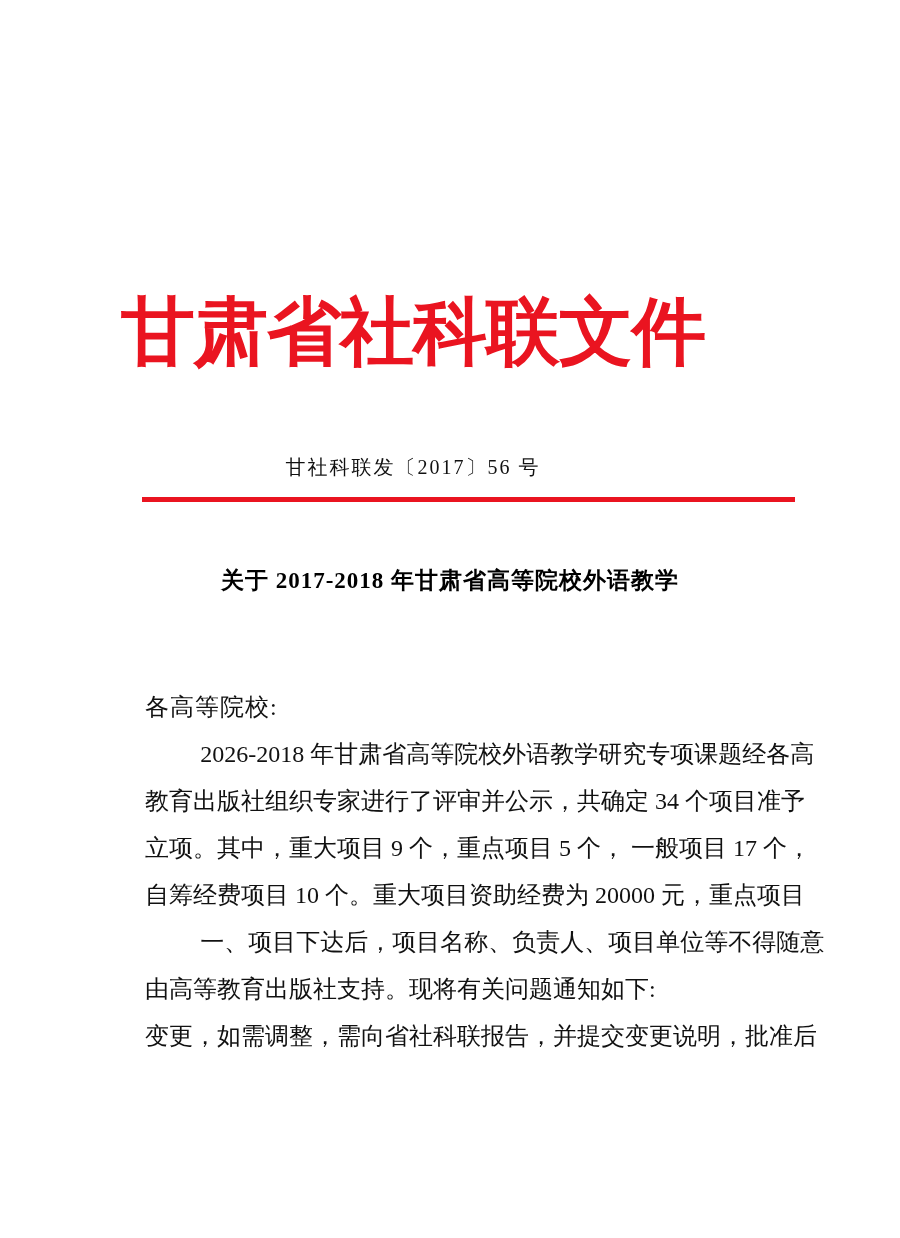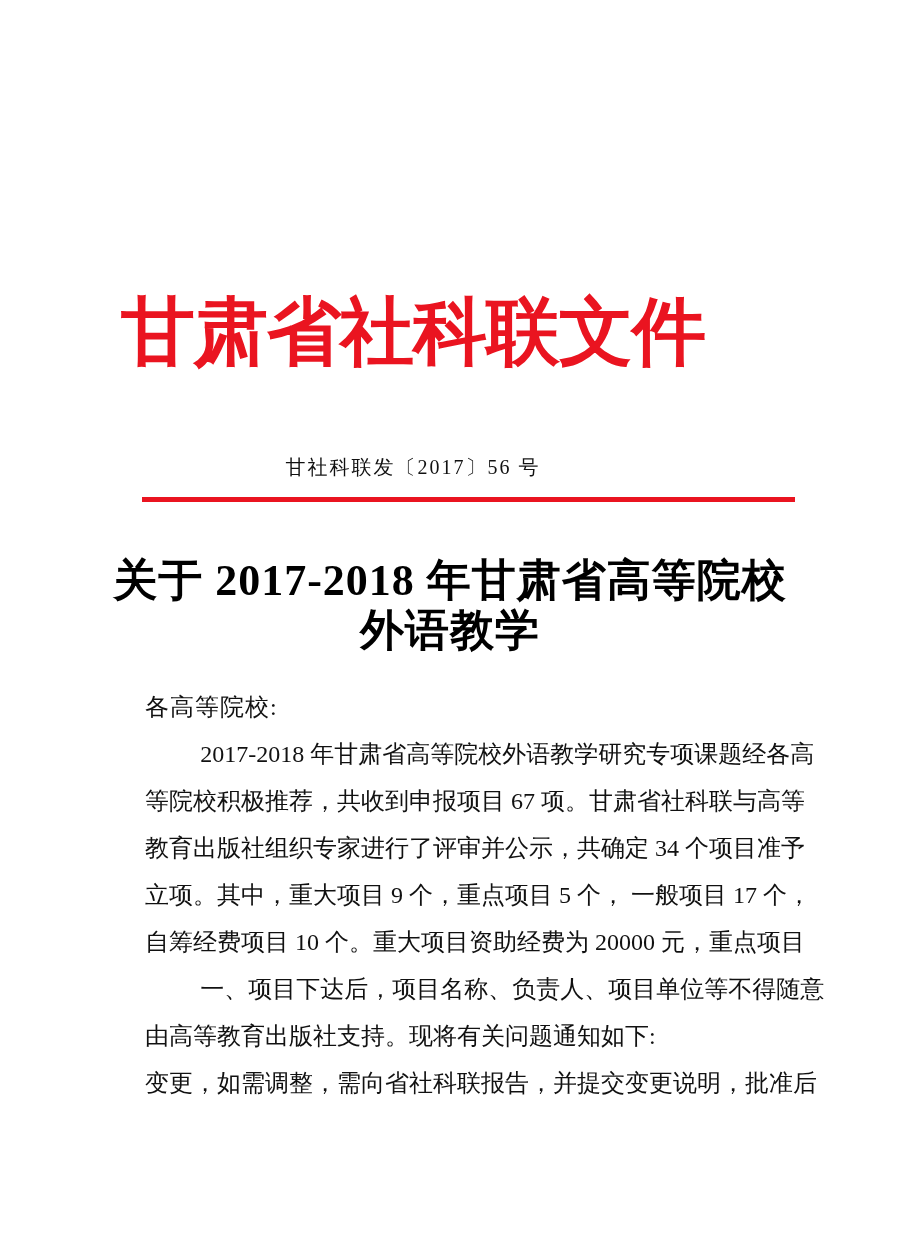--- a/index.html
+++ b/index.html
@@ -47,21 +47,21 @@
     width: 653px;
     height: 5px;
     background: var(--accent, #ea1420);
   }
   .doc-title {
     position: absolute;
     top: 556px;
     left: 100px;
     width: 700px;
     text-align: center;
-    font-size: 44px;
+    font-size: 23px;
     font-weight: bold;
     letter-spacing: 1px;
     line-height: 50px;
     color: #000000;
   }
   .body-block {
     position: absolute;
     top: 684px;
     left: 145px;
     width: 650px;
@@ -97,22 +97,21 @@
 
   <div class="red-rule"></div>
 
   <div class="doc-title">
     <div>关于 2017-2018 年甘肃省高等院校外语教学</div>
   </div>
 
   <div class="body-block">
     <div class="body-line no-fill salutation">各高等院校:</div>
     <div id="paragraph-lines">
-        <div class="body-line indent">2017-2018 年甘肃省高等院校外语教学研究专项课题经各高</div>
-        <div class="body-line">等院校积极推荐，共收到申报项目 67 项。甘肃省社科联与高等</div>
+        <div class="body-line indent">2026-2018 年甘肃省高等院校外语教学研究专项课题经各高</div>
         <div class="body-line">教育出版社组织专家进行了评审并公示，共确定 34 个项目准予</div>
         <div class="body-line">立项。其中，重大项目 9 个，重点项目 5 个， 一般项目 17 个，</div>
         <div class="body-line">自筹经费项目 10 个。重大项目资助经费为 20000 元，重点项目</div>
         <div class="body-line indent">一、项目下达后，项目名称、负责人、项目单位等不得随意</div>
         <div class="body-line no-fill">由高等教育出版社支持。现将有关问题通知如下:</div>
         <div class="body-line">变更，如需调整，需向省社科联报告，并提交变更说明，批准后</div>
       </div>
   </div>
 
 </div>

